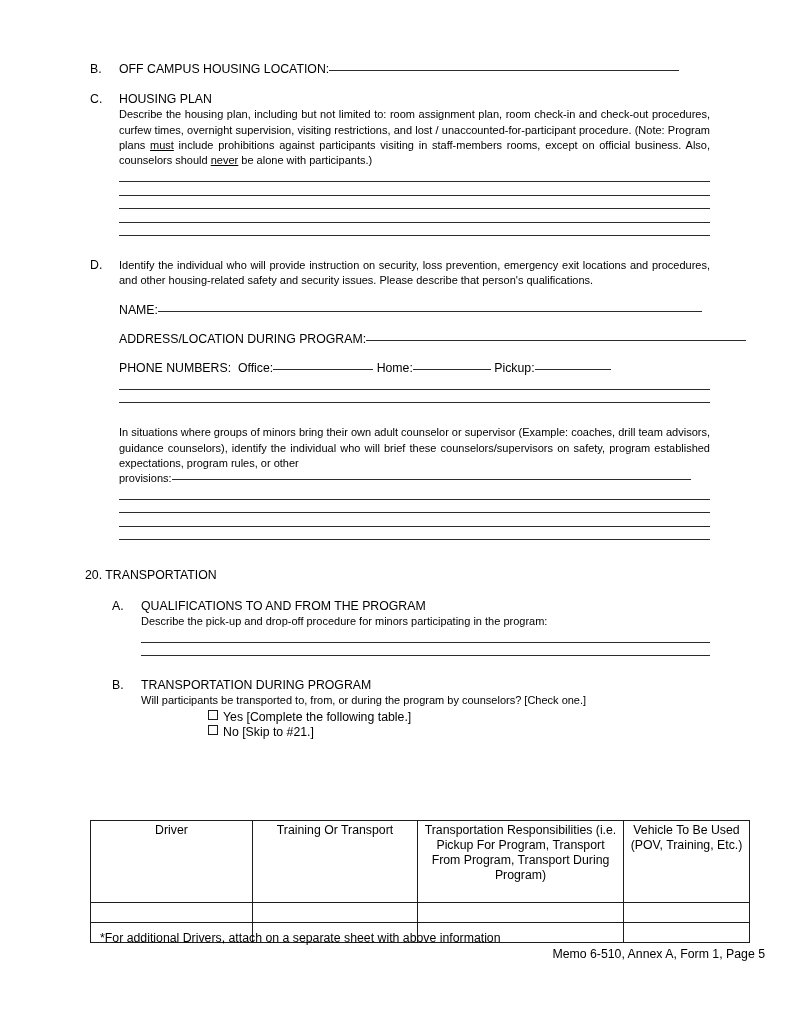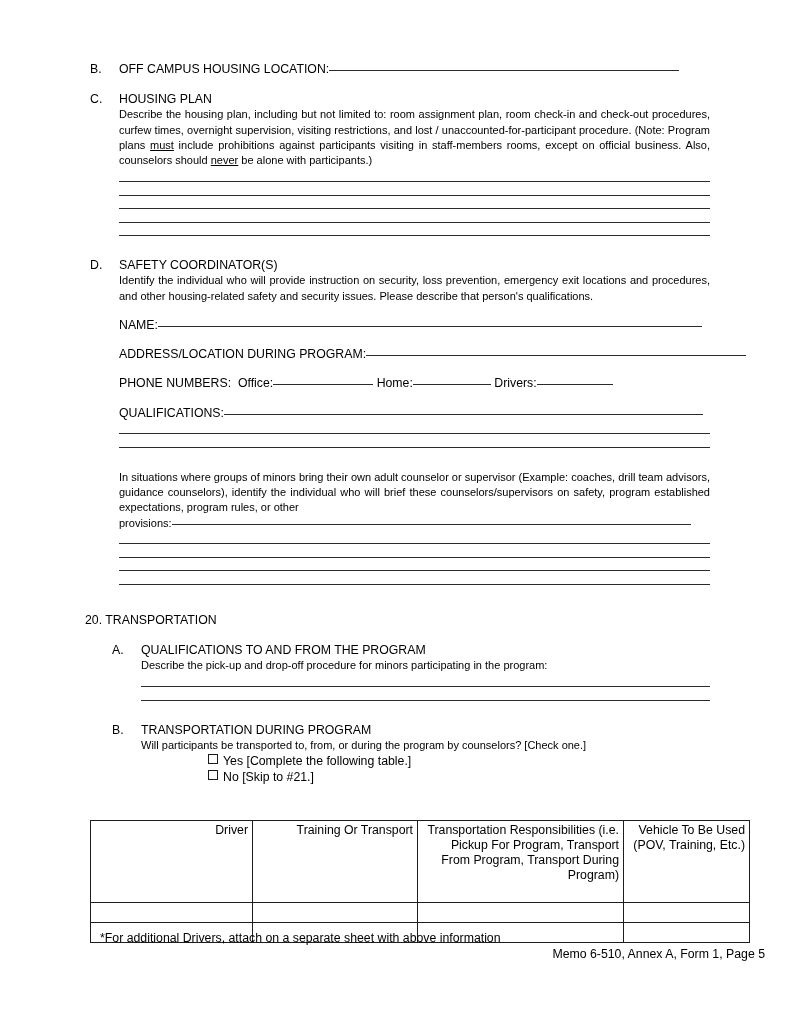--- a/index.html
+++ b/index.html
@@ -103,21 +103,21 @@
   table.drv {
     border-collapse: collapse;
     width: 623px;
     table-layout: fixed;
   }
   table.drv td, table.drv th {
     border: 1.2px solid #1d1d1d;
     font-weight: normal;
     font-size: 12.3px;
     line-height: 15px;
-    text-align: right;
+    text-align: center;
     vertical-align: top;
     padding: 2px 4px 0 4px;
   }
   table.drv th { height: 79px; }
   table.drv td.empty { height: 17px; }
   .col-a { width: 153px; }
   .col-b { width: 156px; }
   .col-c { width: 197px; }
   .col-d { width: 117px; }
 
@@ -163,41 +163,37 @@
         <div class="rule"></div>
         <div class="rule"></div>
         <div class="rule"></div>
       </div>
     </div>
 
     <div class="spacer-l"></div>
 
     <div class="item">
       <span class="marker">D.</span>
-      <div class="item-head">SAFETY COORDINATOR(S)</div>
       <div class="para">Identify the individual who will provide instruction on security, loss prevention, emergency exit locations and procedures, and other housing-related safety and security issues.  Please describe that person's qualifications.</div>
 
       <div class="label-row">
         <span>NAME:</span><span class="fill" style="width:544px;"></span>
       </div>
 
       <div class="label-row">
         <span>ADDRESS/LOCATION DURING PROGRAM:</span><span class="fill" style="width:380px;"></span>
       </div>
 
       <div class="label-row">
         <span>PHONE NUMBERS:</span>&nbsp;
         <span>Office:</span><span class="fill" style="width:100px;"></span>
         <span>Home:</span><span class="fill" style="width:78px;"></span>
-        <span>Drivers:</span><span class="fill" style="width:76px;"></span>
-      </div>
-
-      <div class="label-row">
-        <span>QUALIFICATIONS:</span><span class="fill" style="width:479px;"></span>
-      </div>
+        <span>Pickup:</span><span class="fill" style="width:76px;"></span>
+      </div>
+
       <div class="rules">
         <div class="rule"></div>
         <div class="rule"></div>
       </div>
 
       <div class="spacer-l"></div>
 
       <div class="para"><span>In situations where groups of minors bring their own adult counselor or supervisor (Example: coaches, drill team advisors, guidance counselors), identify the individual who will brief these counselors/supervisors on safety, program established expectations, program rules, or other</span></div>
       <div class="para-left para" style="white-space:nowrap;"><span>provisions:</span><span class="fill" style="width:519px;"></span></div>
       <div class="rules">

